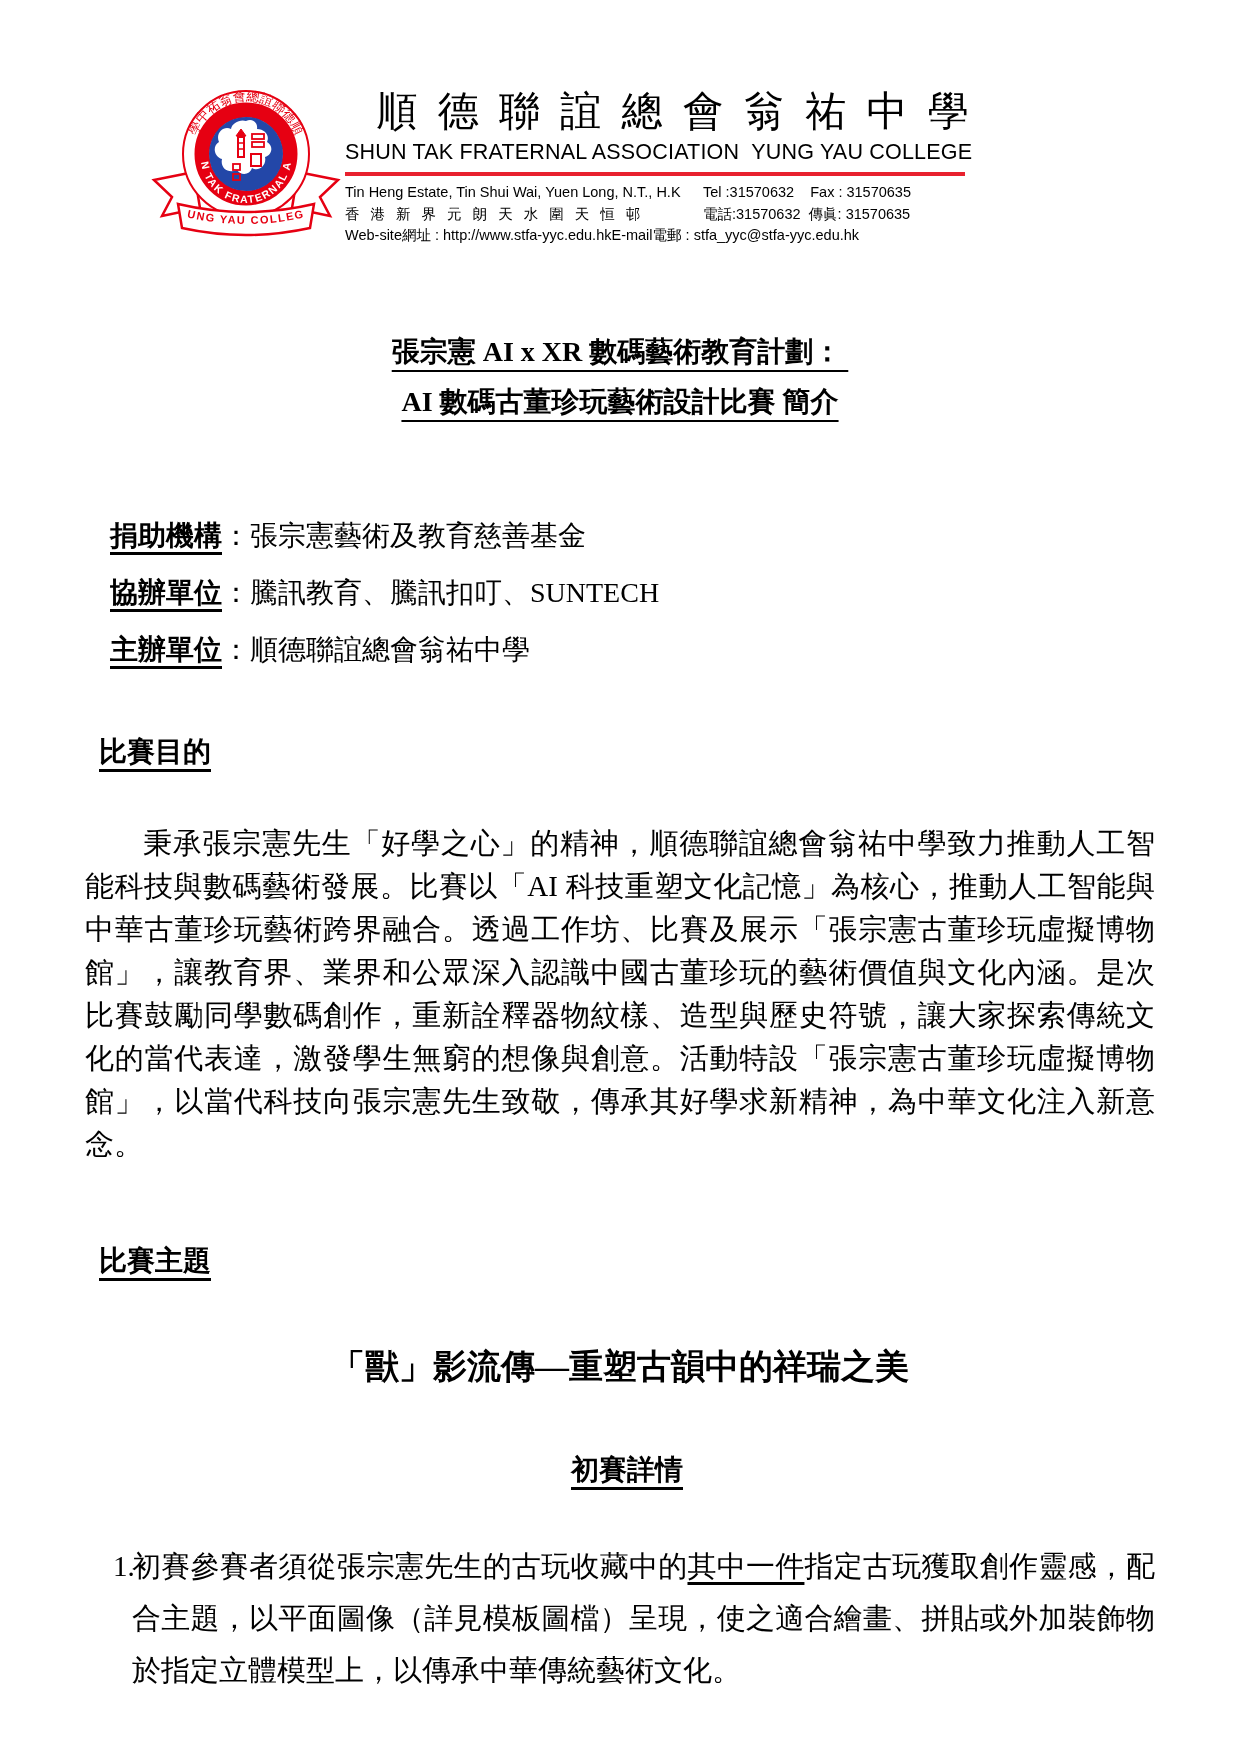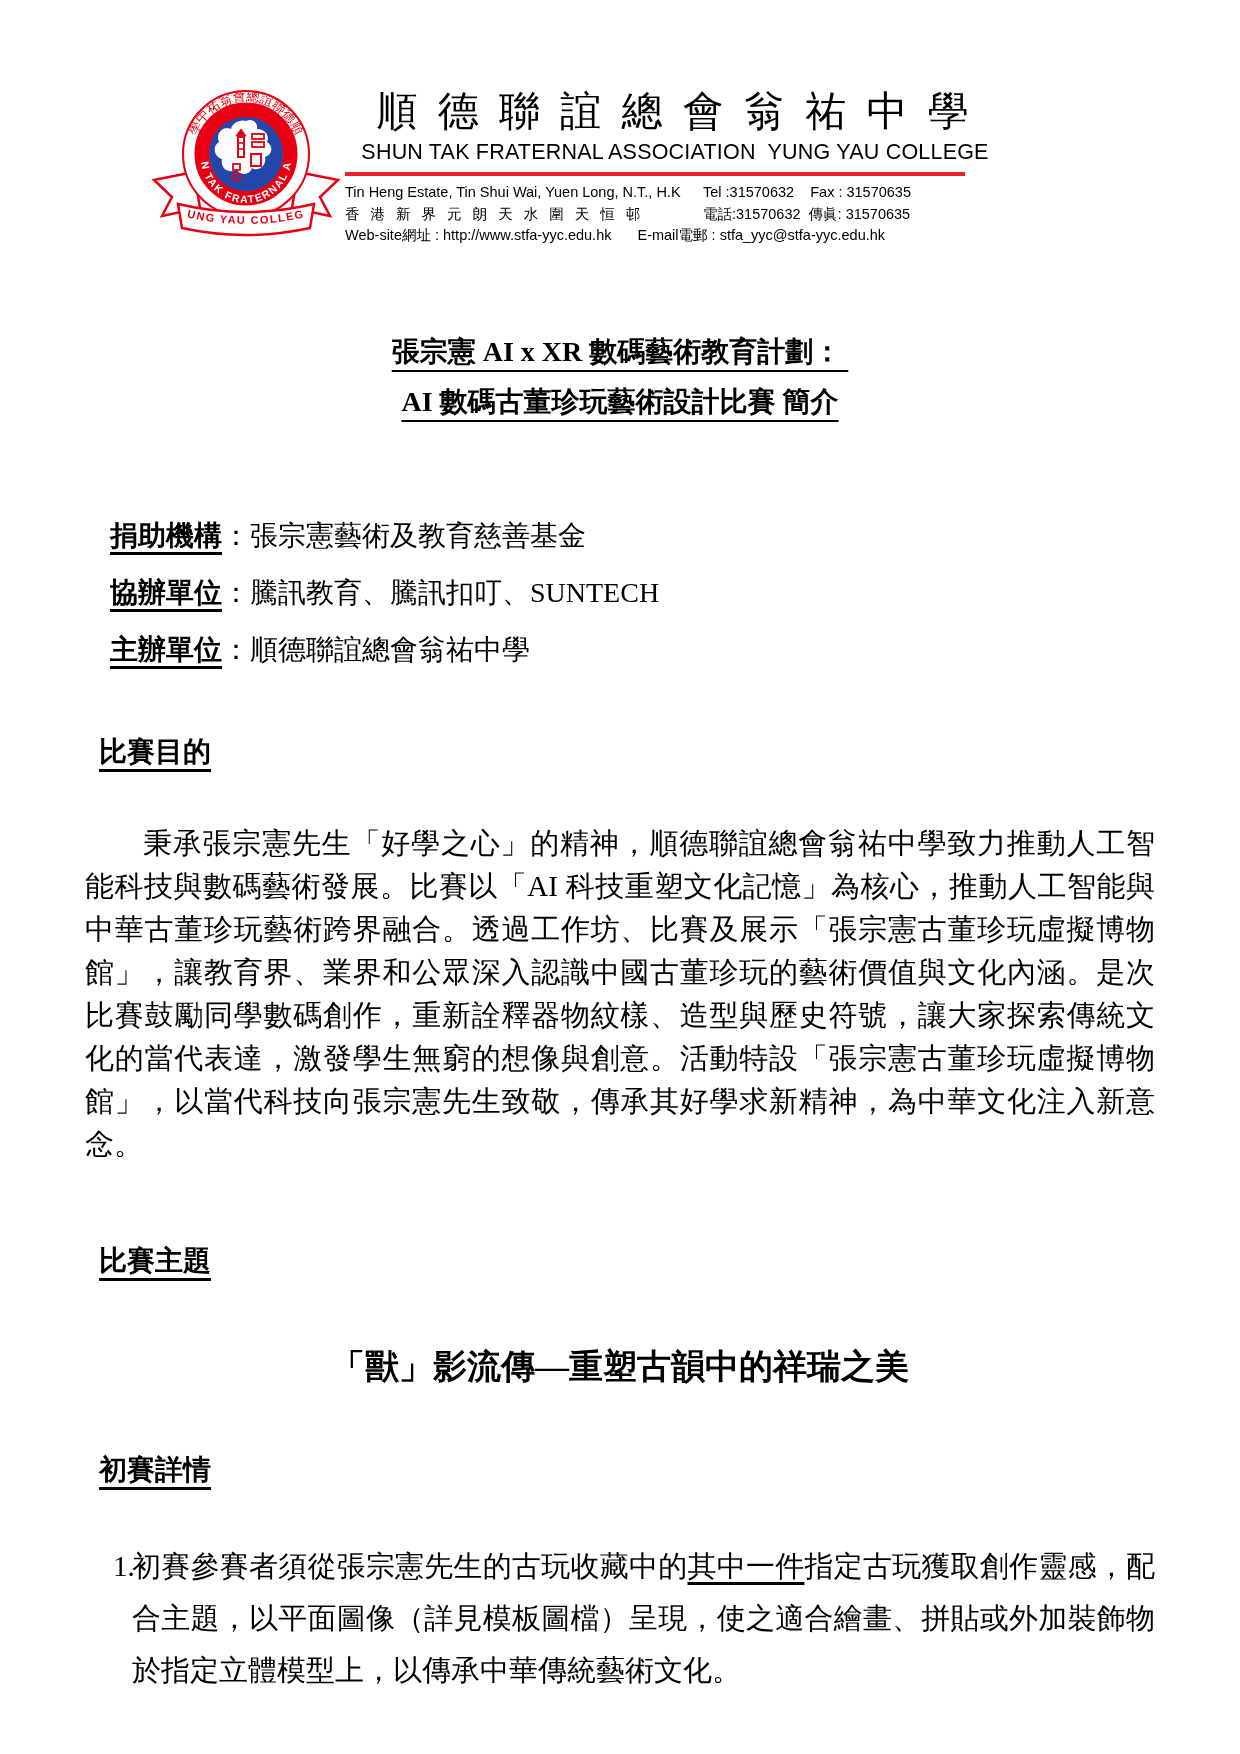--- a/index.html
+++ b/index.html
@@ -9,21 +9,21 @@
   }
   
   .logo-wrap{position:absolute;left:148px;top:84px;width:196px;height:166px;}
   .header-text{position:absolute;left:345px;top:88px;width:660px;}
   .school-zh{
     font-size:41px;line-height:1.15;letter-spacing:5px;white-space:pre;
     font-family:"Liberation Serif","DejaVu Serif",serif;font-weight:500;text-align:center;
   }
   .school-en{
     margin-top:5px;font-size:21.5px;letter-spacing:.2px;white-space:pre;
-    font-family:"Liberation Sans","DejaVu Sans",sans-serif;font-weight:400;text-align:center;
+    font-family:"Liberation Sans","DejaVu Sans",sans-serif;font-weight:400;
   }
   .red-rule{margin-top:7px;width:620px;height:4px;background:#e8212e;}
   .contact{
     margin-top:6px;font-size:14.5px;line-height:21.5px;
     font-family:"Liberation Sans","DejaVu Sans",sans-serif;
   }
   .contact-row{display:flex;}
   .contact-left{width:358px;white-space:pre;}
   .contact-right{white-space:pre;}
   .zh-spaced{letter-spacing:3.5px;}
@@ -40,21 +40,21 @@
     font-weight:bold;text-decoration:underline;
     text-underline-offset:7px;text-decoration-thickness:2.5px;
   }
   .section-heading{line-height:38px;}
   .section-heading span{
     margin-left:14px;font-size:28px;font-weight:bold;text-decoration:underline;
     text-underline-offset:8px;text-decoration-thickness:2.5px;
   }
   .h-purpose{margin-top:64px;}
   .h-theme{margin-top:76px;}
-  .h-prelim{margin-top:60px;}
+  .h-prelim{margin-top:60px;text-align:center;}
   .purpose-para{
     margin-top:47px;font-size:29px;line-height:43px;text-align:justify;text-indent:58px;
   }
   .theme-title{margin-top:59px;text-align:center;font-size:34px;font-weight:bold;line-height:48px;}
   .prelim-list{margin-top:47px;}
   .list-item{display:flex;font-size:29px;line-height:52px;}
   .num{width:47px;padding-left:28px;box-sizing:border-box;flex:none;}
   .item-text{flex:1;text-align:justify;}
   .u{text-decoration:underline;text-underline-offset:6px;text-decoration-thickness:2.5px;}
   
@@ -124,21 +124,21 @@
     <div class="contact">
       <div class="contact-row">
         <span class="contact-left">Tin Heng Estate, Tin Shui Wai, Yuen Long, N.T., H.K</span>
         <span class="contact-right">Tel :31570632    Fax : 31570635</span>
       </div>
       <div class="contact-row">
         <span class="contact-left zh-spaced">香 港 新 界 元 朗 天 水 圍 天 恒 邨</span>
         <span class="contact-right">電話:31570632  傳眞: 31570635</span>
       </div>
       <div class="contact-row">
-        <span class="contact-left" style="width:auto;margin-right:26px;">Web-site網址 : http://www.stfa-yyc.edu.hk</span>
+        <span class="contact-left" style="width:auto;">Web-site網址 : http://www.stfa-yyc.edu.hk</span>
         <span class="contact-right">E-mail電郵 : stfa_yyc@stfa-yyc.edu.hk</span>
       </div>
     </div>
   </div>
 
   <main>
 
     <div class="doc-title">
       <span class="t-line"><span>張宗憲 AI x XR 數碼藝術教育計劃： </span></span>
       <span class="t-line"><span>AI 數碼古董珍玩藝術設計比賽 簡介</span></span>

